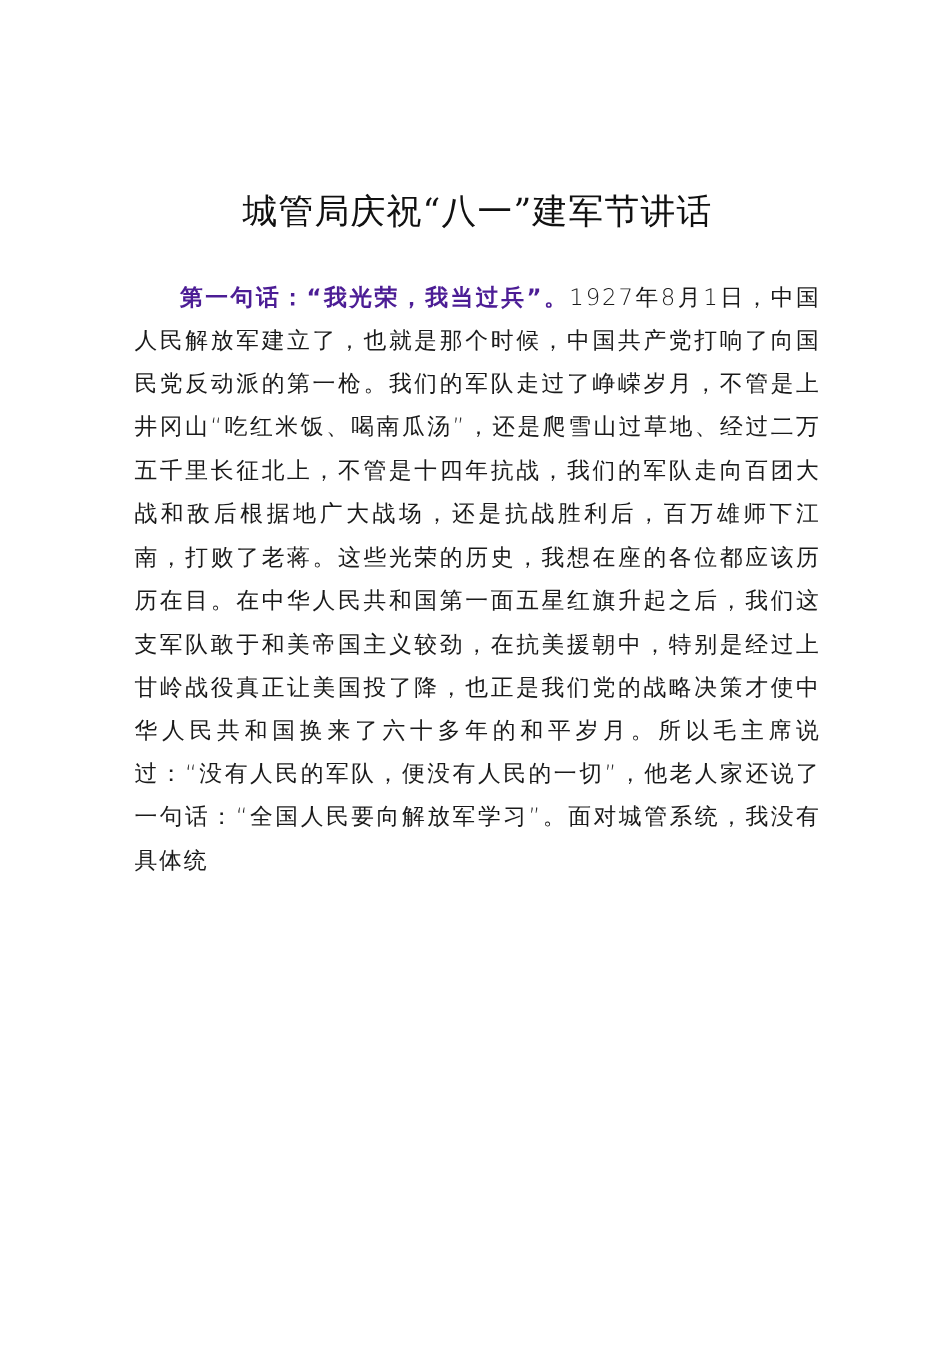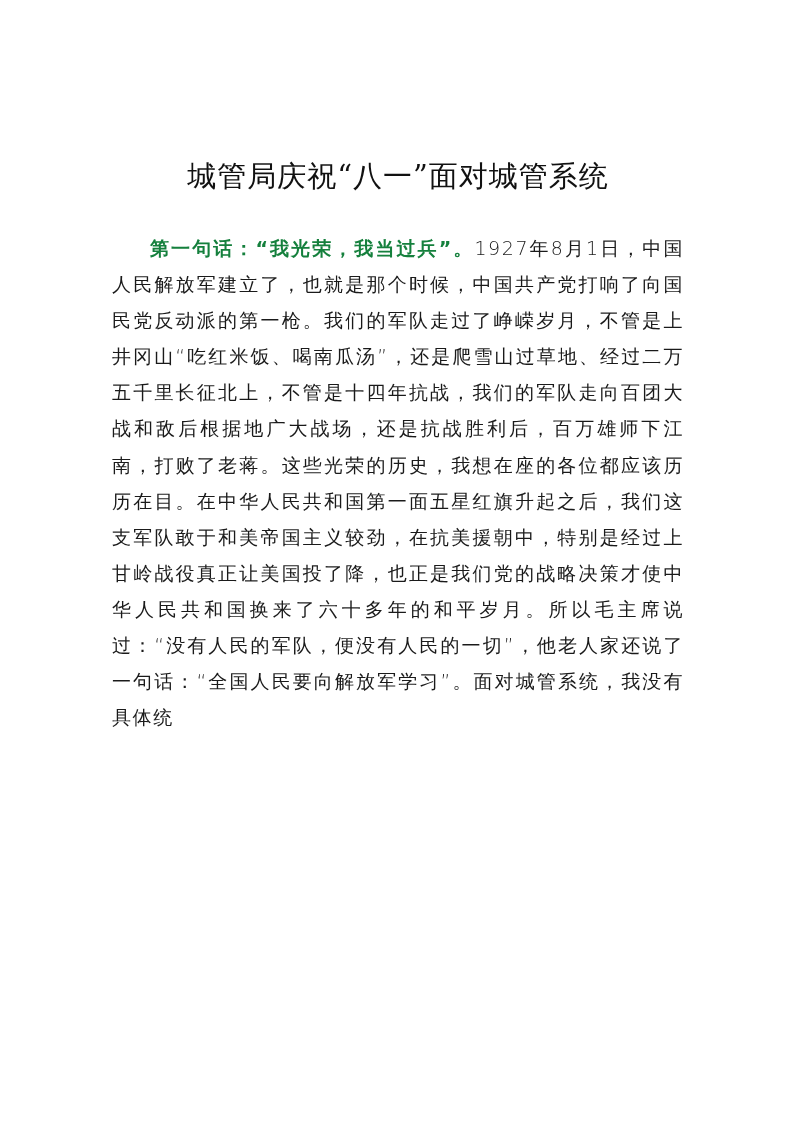--- a/index.html
+++ b/index.html
@@ -47,25 +47,25 @@
       text-align: justify;
       text-justify: inter-character;
       letter-spacing: 1.6px;
       text-indent: 2em;
       font-family: "DejaVu Sans", "Liberation Sans", sans-serif;
       font-weight: 300;
       color: #1a1a1a;
     }
     .para .lead {
       font-weight: bold;
-      color: #15803d;
+      color: #4c1d95;
       margin-top: 16px;
     }
   </style>
 </head>
 <body>
 
 <div class="page">
-  <h1 class="title">城管局庆祝“八一”面对城管系统</h1>
+  <h1 class="title">城管局庆祝“八一”建军节讲话</h1>
   <div class="body">
     <p class="para"><span class="lead">第一句话：“我光荣，我当过兵”。</span><span>1927年8月1日，中国人民解放军建立了，也就是那个时候，中国共产党打响了向国民党反动派的第一枪。我们的军队走过了峥嵘岁月，不管是上井冈山“吃红米饭、喝南瓜汤”，还是爬雪山过草地、经过二万五千里长征北上，不管是十四年抗战，我们的军队走向百团大战和敌后根据地广大战场，还是抗战胜利后，百万雄师下江南，打败了老蒋。这些光荣的历史，我想在座的各位都应该历历在目。在中华人民共和国第一面五星红旗升起之后，我们这支军队敢于和美帝国主义较劲，在抗美援朝中，特别是经过上甘岭战役真正让美国投了降，也正是我们党的战略决策才使中华人民共和国换来了六十多年的和平岁月。所以毛主席说过：“没有人民的军队，便没有人民的一切”，他老人家还说了一句话：“全国人民要向解放军学习”。面对城管系统，我没有具体统</span></p>
   </div>
 </div>
 
 </body></html>

